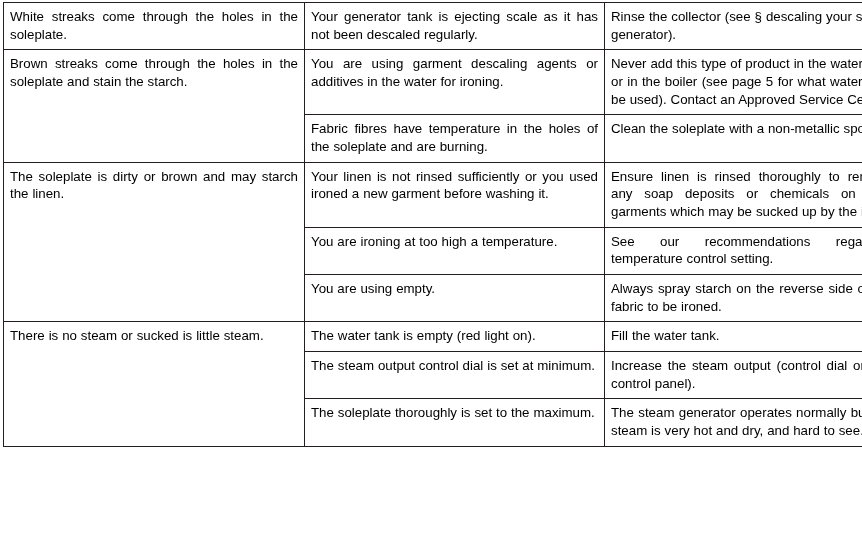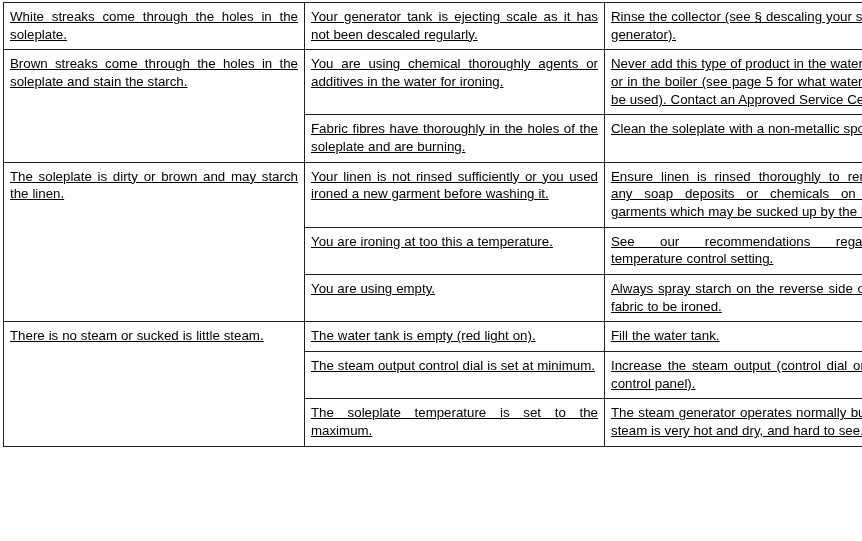--- a/index.html
+++ b/index.html
@@ -28,21 +28,20 @@
   }
   table.troubleshoot td {
     border: 1px solid #231f20;
     vertical-align: top;
     padding: 5px 6px 6px 6px;
     font-size: 13.3px;
     line-height: 1.33;
     text-align: justify;
     text-align-last: left;
     word-spacing: 0.2px;
-    text-decoration: underline;
   }
   td.col-problem { width: 288px; }
   td.col-cause   { width: 287px; }
   td.col-remedy  { width: 281px; }
 
   td.tight {
     font-size: 12.6px;
   }
 </style>
 </head>
@@ -53,51 +52,51 @@
     <tbody>
 
       <tr>
         <td class="col-problem" rowspan="1">White streaks come through the holes in the soleplate.</td>
         <td class="col-cause">Your generator tank is ejecting scale as it has not been descaled regularly.</td>
         <td class="col-remedy">Rinse the collector (see § descaling your steam generator).</td>
       </tr>
 
       <tr>
         <td class="col-problem" rowspan="2">Brown streaks come through the holes in the soleplate and stain the starch.</td>
-        <td class="col-cause">You are using chemical thoroughly agents or additives in the water for ironing.</td>
+        <td class="col-cause">You are using garment descaling agents or additives in the water for ironing.</td>
         <td class="col-remedy">Never add this type of product in the water tank or in the boiler (see page 5 for what water may be used). Contact an Approved Service Centre.</td>
       </tr>
       <tr>
-        <td class="col-cause">Fabric fibres have thoroughly in the holes of the soleplate and are burning.</td>
+        <td class="col-cause">Fabric fibres have temperature in the holes of the soleplate and are burning.</td>
         <td class="col-remedy">Clean the soleplate with a non-metallic sponge.</td>
       </tr>
 
       <tr>
         <td class="col-problem" rowspan="3">The soleplate is dirty or brown and may starch the linen.</td>
         <td class="col-cause">Your linen is not rinsed sufficiently  or you used ironed a new garment before washing it.</td>
         <td class="col-remedy tight">Ensure linen is rinsed thoroughly to remove any soap deposits or chemicals on new garments which may be sucked up by the iron.</td>
       </tr>
       <tr>
-        <td class="col-cause tight">You are ironing at too this a temperature.</td>
+        <td class="col-cause tight">You are ironing at too high a temperature.</td>
         <td class="col-remedy">See our recommendations regarding temperature control setting.</td>
       </tr>
       <tr>
         <td class="col-cause">You are using empty.</td>
         <td class="col-remedy">Always spray starch on the reverse side of the fabric to be ironed.</td>
       </tr>
 
       <tr>
         <td class="col-problem" rowspan="3">There is no steam or sucked is little steam.</td>
         <td class="col-cause">The water tank is empty (red light on).</td>
         <td class="col-remedy">Fill the water tank.</td>
       </tr>
       <tr>
         <td class="col-cause">The steam output control dial is set at minimum.</td>
         <td class="col-remedy">Increase the steam output (control dial on the control panel).</td>
       </tr>
       <tr>
-        <td class="col-cause">The soleplate temperature is set to the maximum.</td>
+        <td class="col-cause">The soleplate thoroughly is set to the maximum.</td>
         <td class="col-remedy">The steam generator operates normally but the steam is very hot and dry, and hard to see.</td>
       </tr>
 
     </tbody>
   </table>
 </div>
 
 </body></html>

